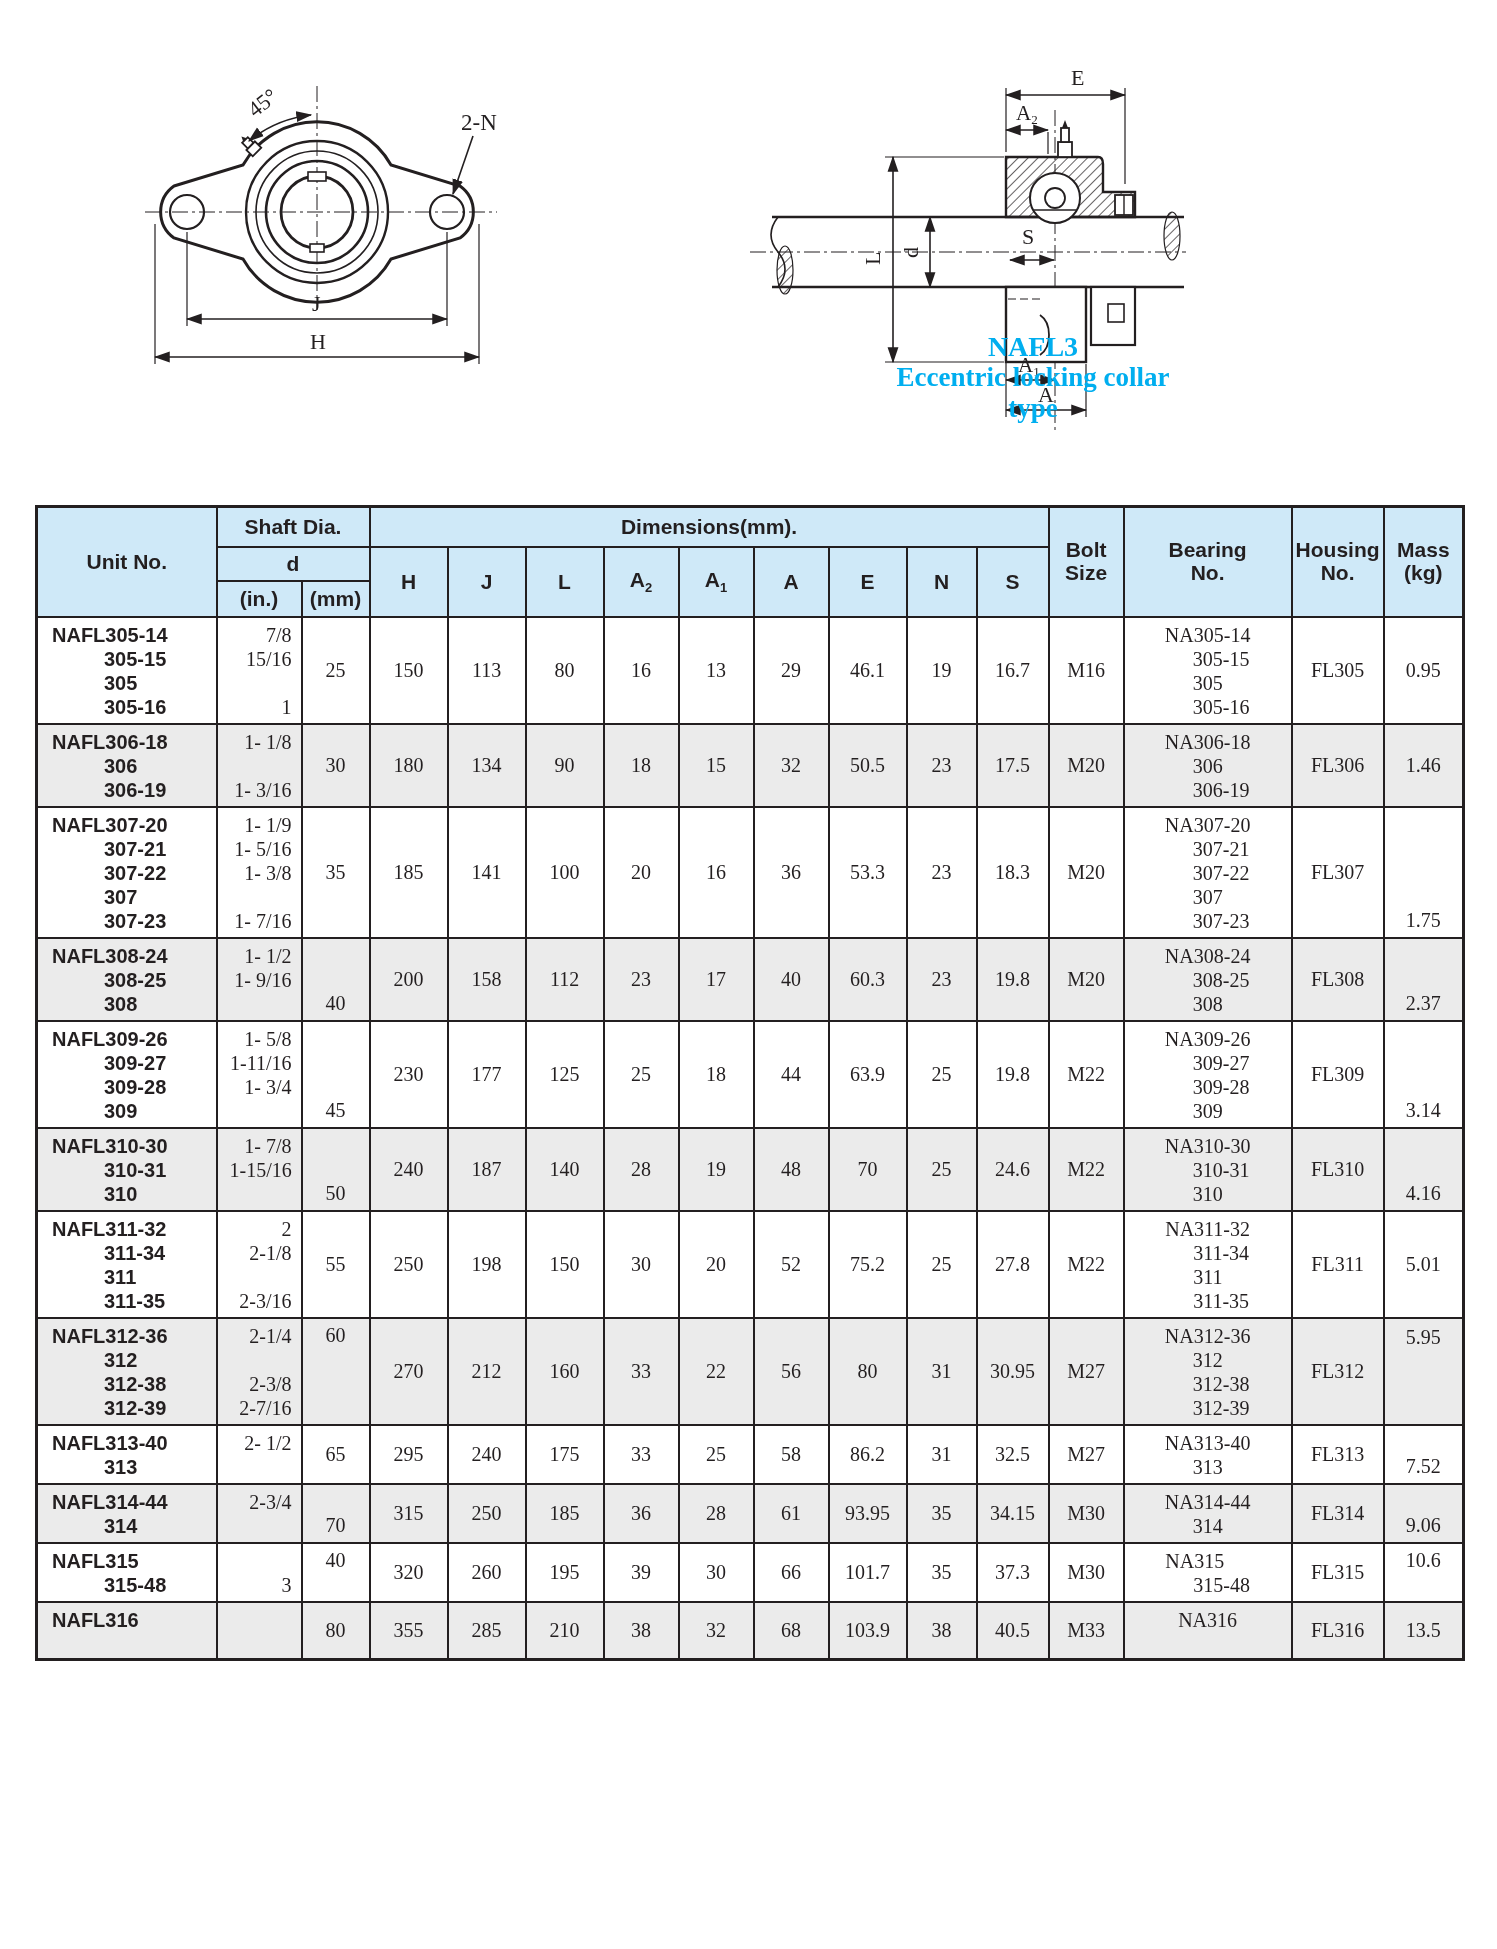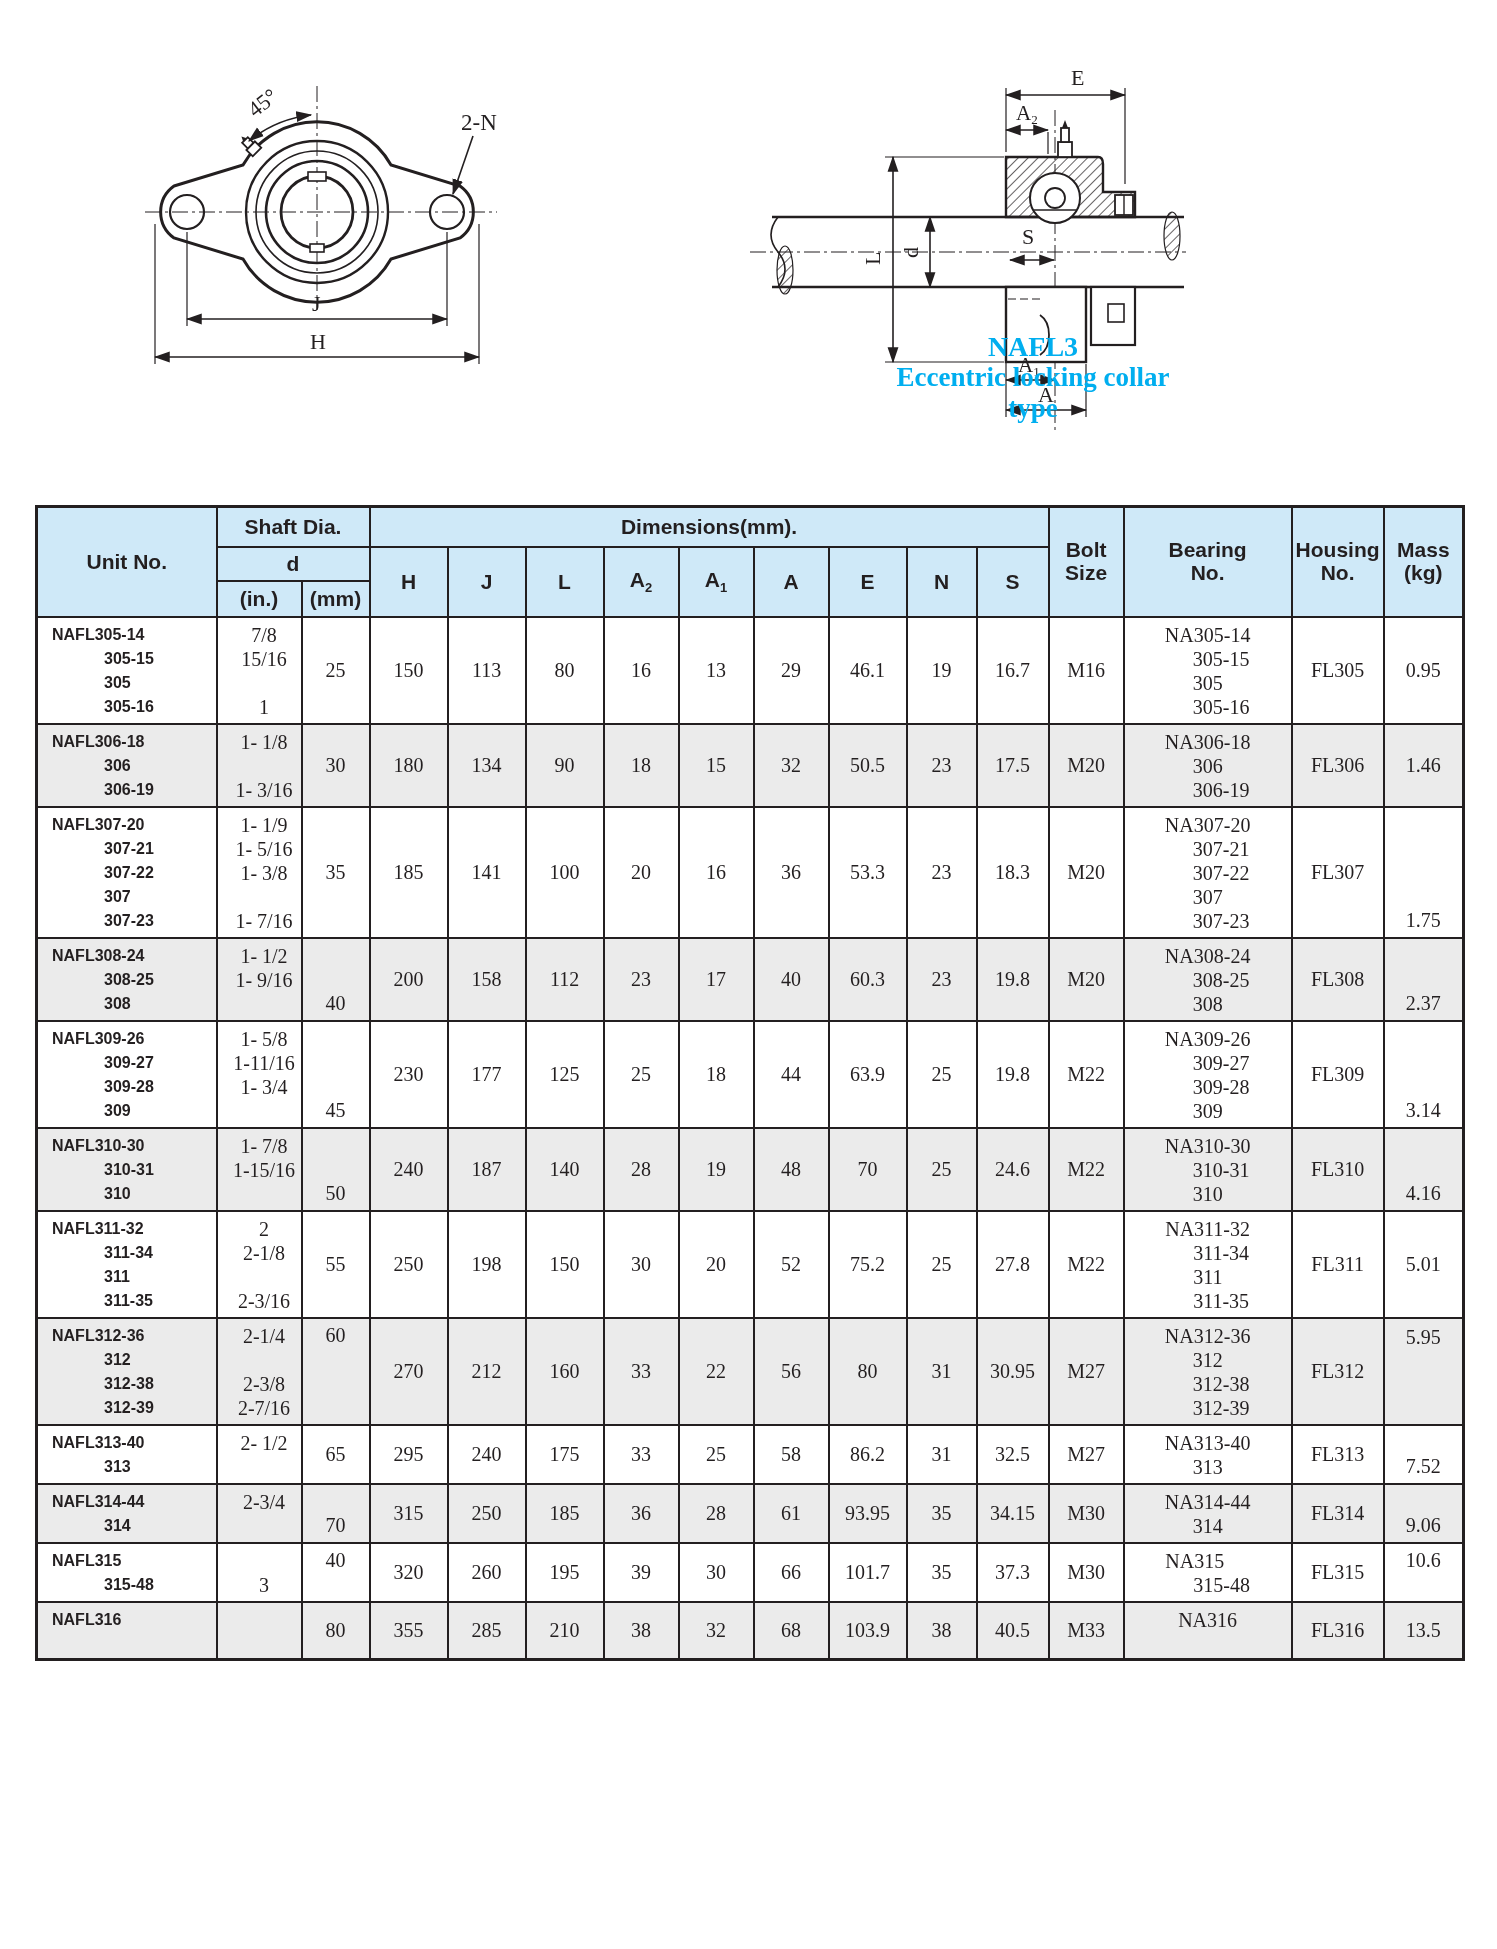--- a/index.html
+++ b/index.html
@@ -34,25 +34,25 @@
   thead tr:nth-child(3){ height:36px; }
   .pre { white-space:pre-line; line-height:1.08; }
   tbody td {
     font-family:"Liberation Serif", serif; font-size:20px;
     text-align:center; vertical-align:middle; background:#ffffff;
   }
   tbody tr.shaded td { background:#ebebeb; }
   tbody tr { height:58px; }
   .line { line-height:24px; min-height:24px; white-space:nowrap; }
   td.unit {
-    font-family:"Liberation Sans", sans-serif; font-weight:bold; font-size:16px;
+    font-family:"Liberation Sans", sans-serif; font-weight:bold; font-size:20px;
     text-align:left; vertical-align:top; padding:5px 2px 4px 14px;margin-left:30px;
   }
   td.unit .cont { padding-left:52px; }
-  td.inch { text-align:center; vertical-align:top; padding:5px 2px 4px 12px; }
+  td.inch { text-align:right; vertical-align:top; padding:5px 9px 4px 12px; }
   td.bearing { vertical-align:top; padding-top:5px; }
   td.bearing .wrap { display:inline-block; text-align:left; }
   td.bearing .cont { padding-left:28px; }
   sub { font-size:13px; }
 </style>
 </head>
 <body>
 
 <div class="drawings">
 

